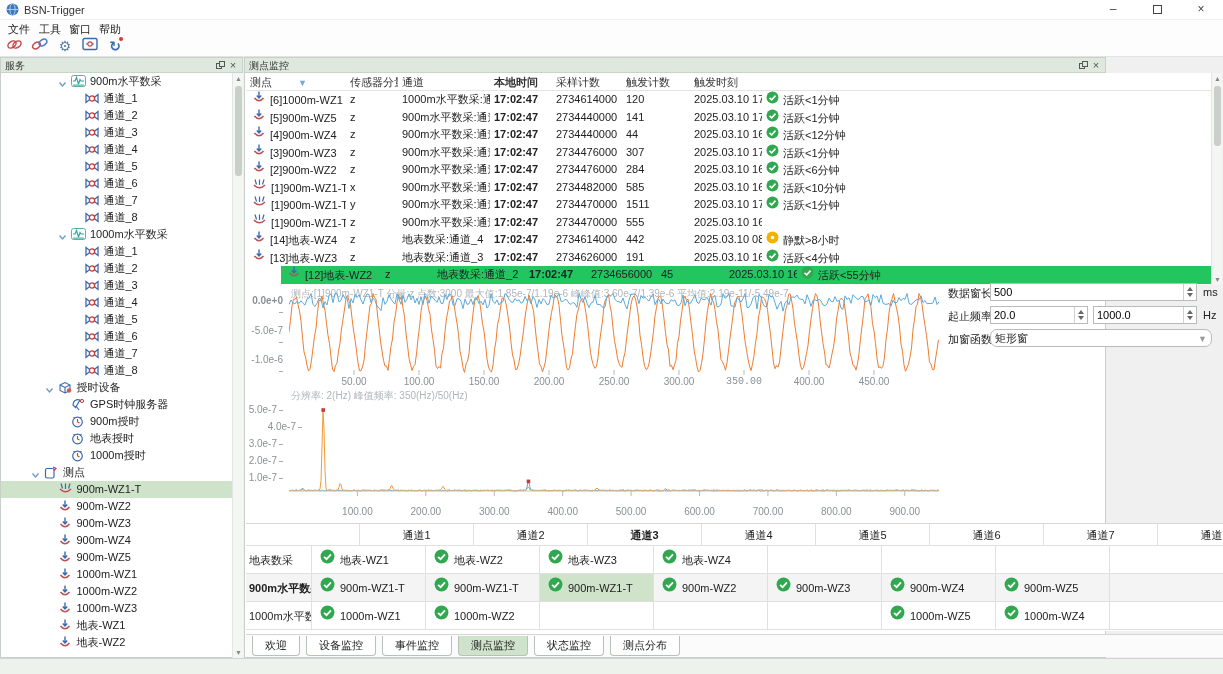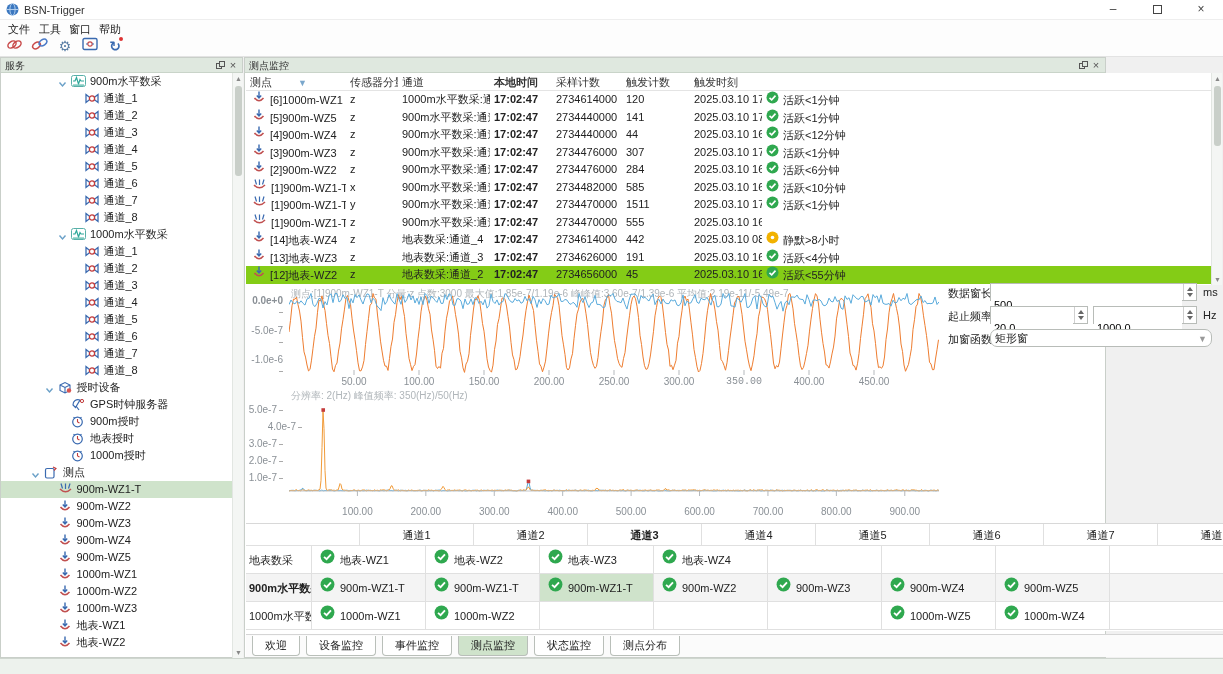--- a/index.html
+++ b/index.html
@@ -49,41 +49,41 @@
   
   .vscroll { position:absolute; width:11px; background:#f4f6f4; border-left:1px solid #e2e6e2; }
   .vscroll .arr { position:absolute; left:0; width:11px; height:11px; color:#888; font-size:7px;
                   text-align:center; line-height:11px; }
   .vscroll .thumb { position:absolute; left:2px; width:7px; background:#c9cfc9; border-radius:3px; }
 
   
   #mp-table { position:absolute; left:1px; top:15px; width:965px; height:212px; overflow:hidden; background:#fff; }
   .trow { position:relative; display:flex; height:17.5px; line-height:17.5px; }
   .trow.header { height:18px; line-height:18px; border-bottom:1px solid #e4e4e4; color:#333; }
-  .trow.selected { background:#84cc16; }
+  .trow.selected { background:#22c55e;margin-left:35px; }
   .tcell { flex:none; overflow:hidden; white-space:nowrap; padding-left:4px; }
   .c0{width:100px;} .c1{width:52px;} .c2{width:92px;} .c3{width:62px;font-weight:bold;} .c4{width:70px;}
   .c5{width:68px;} .c6{width:72px;} .c7{flex:1;}
   .trow .picon { display:inline-block; vertical-align:middle; margin:0 4px 2px 2px; }
   .sort-chev { color:#7aa7cc; font-size:9px; margin-left:26px; }
   .sbadge { display:inline-block; vertical-align:middle; margin:0 4px 2px 0; }
 
   
   .chart-title { position:absolute; color:#b0b6ba; font-size:10px; white-space:nowrap; }
   .ylab { position:absolute; color:#8a9096; font-size:10px; width:36px; text-align:right; }
   .ylab:after { content:""; display:inline-block; width:4px; height:1px; background:#aaa; margin-left:2px; vertical-align:middle; }
   .xlab { position:absolute; color:#8a9096; font-size:10px; width:50px; text-align:center; }
   .chart-svg { position:absolute; }
 
   
   .ctl-label { position:absolute; color:#222; }
   .ctl-unit { position:absolute; color:#222; }
   .spin { position:absolute; height:18px; border:1px solid #b8bcb8; background:#fff; }
   .spin input { position:absolute; left:0; top:0; width:calc(100% - 14px); height:16px; border:0; outline:0;
-                font:11px "Liberation Sans","DejaVu Sans",sans-serif; padding-left:3px;margin-top:13px; }
+                font:11px "Liberation Sans","DejaVu Sans",sans-serif; padding-left:3px; }
   .spin .btns { position:absolute; right:0; top:0; width:13px; height:16px; border-left:1px solid #d0d0d0; }
   .spin .btns i { position:absolute; left:3px; width:0; height:0; border-left:3.5px solid transparent; border-right:3.5px solid transparent; }
   .spin .btns i.up { top:3px; border-bottom:4px solid #666; }
   .spin .btns i.dn { bottom:3px; border-top:4px solid #666; }
   .combo { position:absolute; height:18px; border:1px solid #b8bcb8; background:#fff; line-height:16px; padding-left:4px; }
   .combo .chev { position:absolute; right:4px; top:1px; color:#999; font-size:9px; }
 
   
   #channel-grid { position:absolute; left:1px; top:465px; width:977px; height:108px; border-top:1px solid #d8d8d8; background:#fff; }
   .grow { display:flex; border-bottom:1px solid #e0e0e0; }

